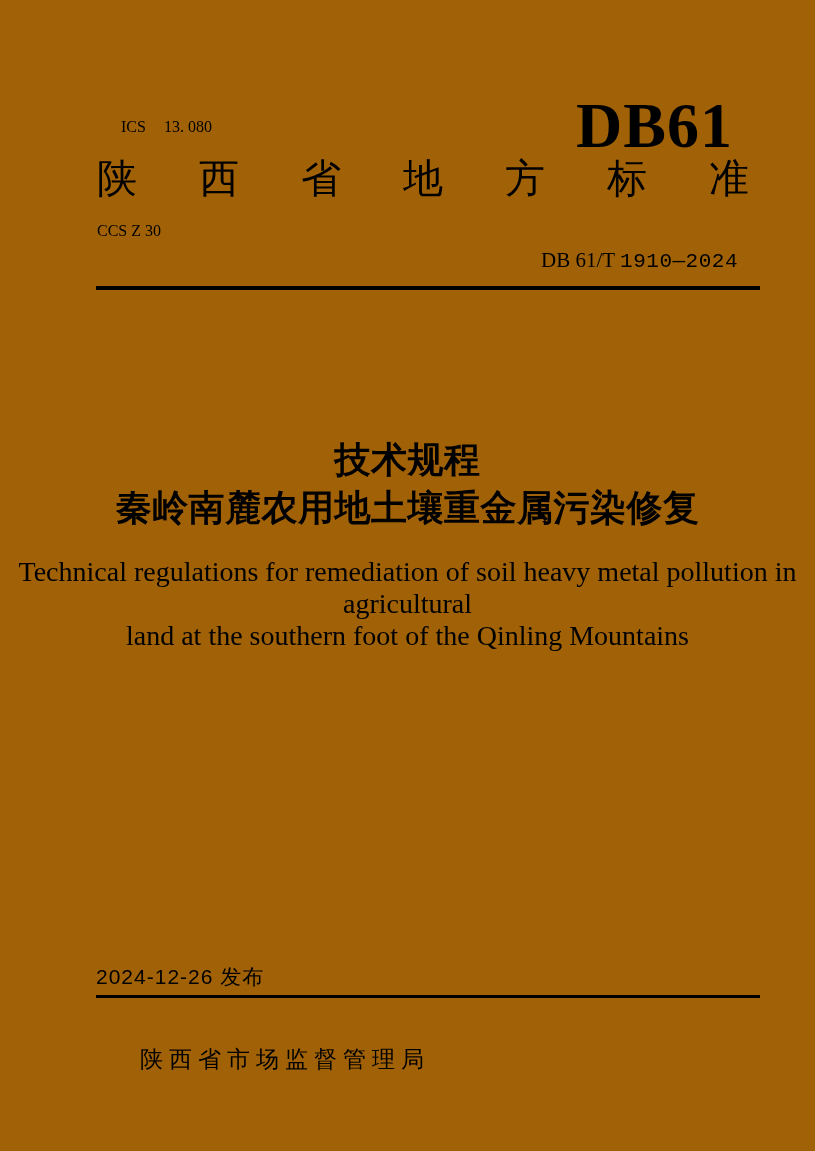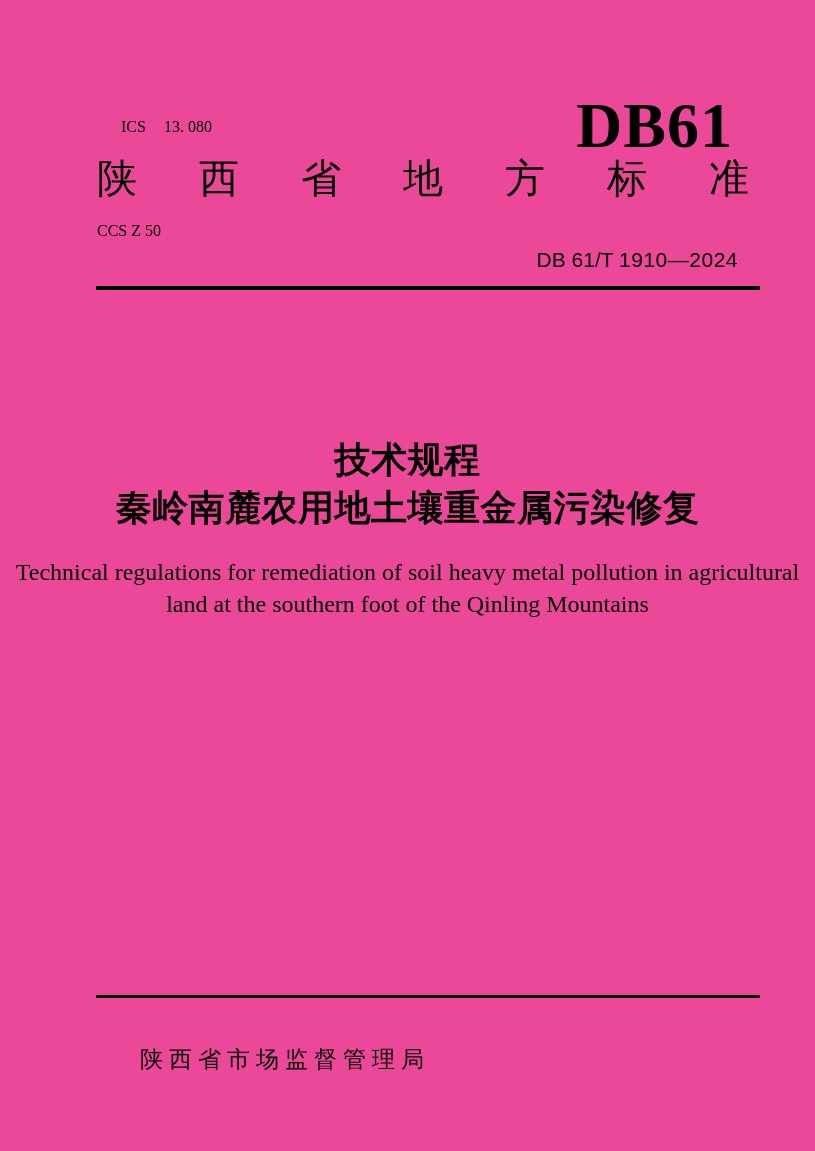--- a/index.html
+++ b/index.html
@@ -5,21 +5,21 @@
   html, body {
     margin: 0;
     padding: 0;
     background: #888;
   }
   .page {
     position: relative;
     width: 815px;
     height: 1151px;
     margin: 0 auto;
-    background: #ec4899;
+    background: #a16207;
     color: #000000;
     overflow: hidden;
     font-family: "Liberation Sans", sans-serif;
   }
 
   
   .ics-block {
     position: absolute;
     left: 97px;
     top: 36px;
@@ -58,22 +58,22 @@
 
   
   .doc-num {
     position: absolute;
     right: 77px;
     top: 218px;
     font-size: 21px;
     line-height: 28px;
     white-space: pre;
   }
-  .doc-num .doc-prefix { font-family: Liberation Sans, sans-serif; text-align: center; }
-  .doc-num .doc-digits { font-family: Liberation Sans, sans-serif; letter-spacing: 0.5px; }
+  .doc-num .doc-prefix { font-family: Liberation Serif, serif; text-align: center; }
+  .doc-num .doc-digits { font-family: Liberation Mono, monospace; letter-spacing: 0.5px; }
 
   .rule-top {
     position: absolute;
     left: 96px;
     top: 286px;
     width: 664px;
     height: 4px;
     background: #000000;
   }
 
@@ -91,21 +91,21 @@
   }
 
   
   .title-en {
     position: absolute;
     left: 0;
     width: 100%;
     top: 556px;
     text-align: center;
     font-family: "Liberation Serif", serif;
-    font-size: 24px;
+    font-size: 28px;
     line-height: 32px;
     font-weight: 400;
   }
 
   
   .dates {
     position: absolute;
     left: 96px;
     width: 664px;
     top: 962px;
@@ -144,21 +144,21 @@
 </style>
 </head>
 <body>
 
 <div class="page">
 
   <div class="ics-block">
     <div class="ics-line">
       <span class="ics-label">ICS</span><span class="ics-num">13. 080</span>
     </div>
-    <div class="ccs-line">CCS Z 50</div>
+    <div class="ccs-line">CCS Z 30</div>
   </div>
 
   <div class="logo">DB61</div>
 
   <div class="std-name">
     <span>陕</span>
     <span>西</span>
     <span>省</span>
     <span>地</span>
     <span>方</span>
@@ -176,20 +176,21 @@
     <div>技术规程</div>
     <div>秦岭南麓农用地土壤重金属污染修复</div>
   </div>
 
   <div class="title-en">
     <div>Technical regulations for remediation of soil heavy metal pollution in agricultural</div>
     <div>land at the southern foot of the Qinling Mountains</div>
   </div>
 
   <div class="dates">
+    <span>2024-12-26 发布</span>
   </div>
 
   <div class="rule-bottom"></div>
 
   <div class="publisher-row">
     <span class="publisher-name">陕西省市场监督管理局</span>
     <span class="publish-label">发　布</span>
   </div>
 
 </div>

